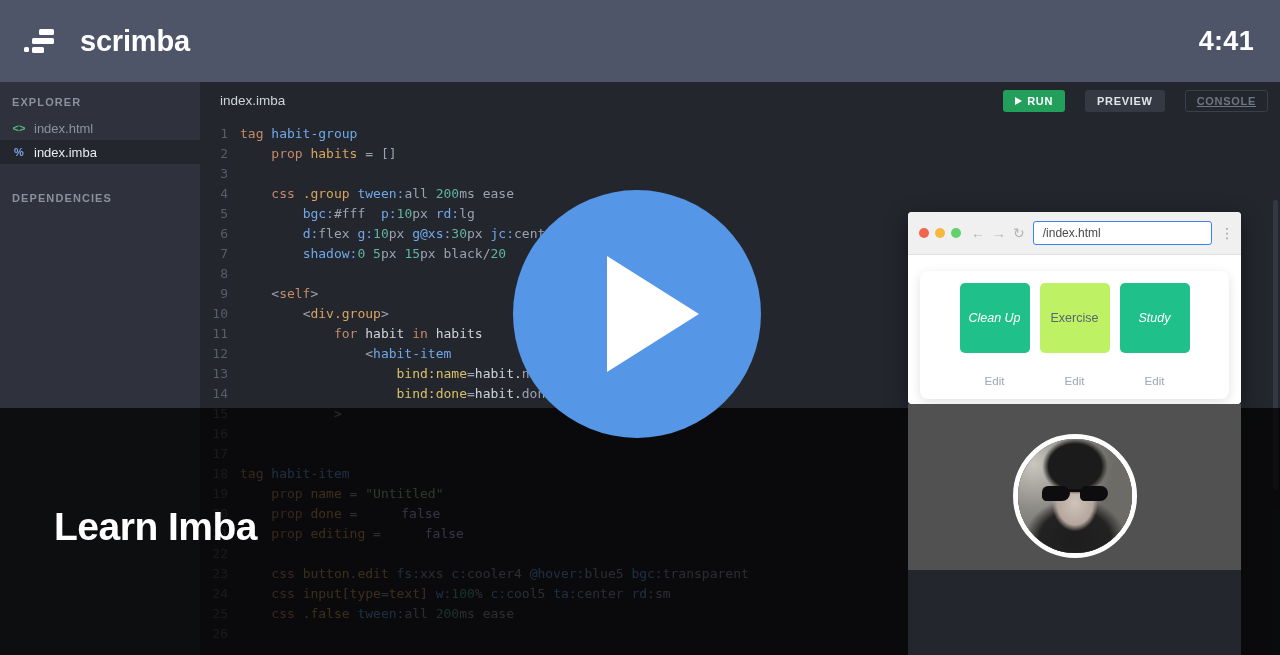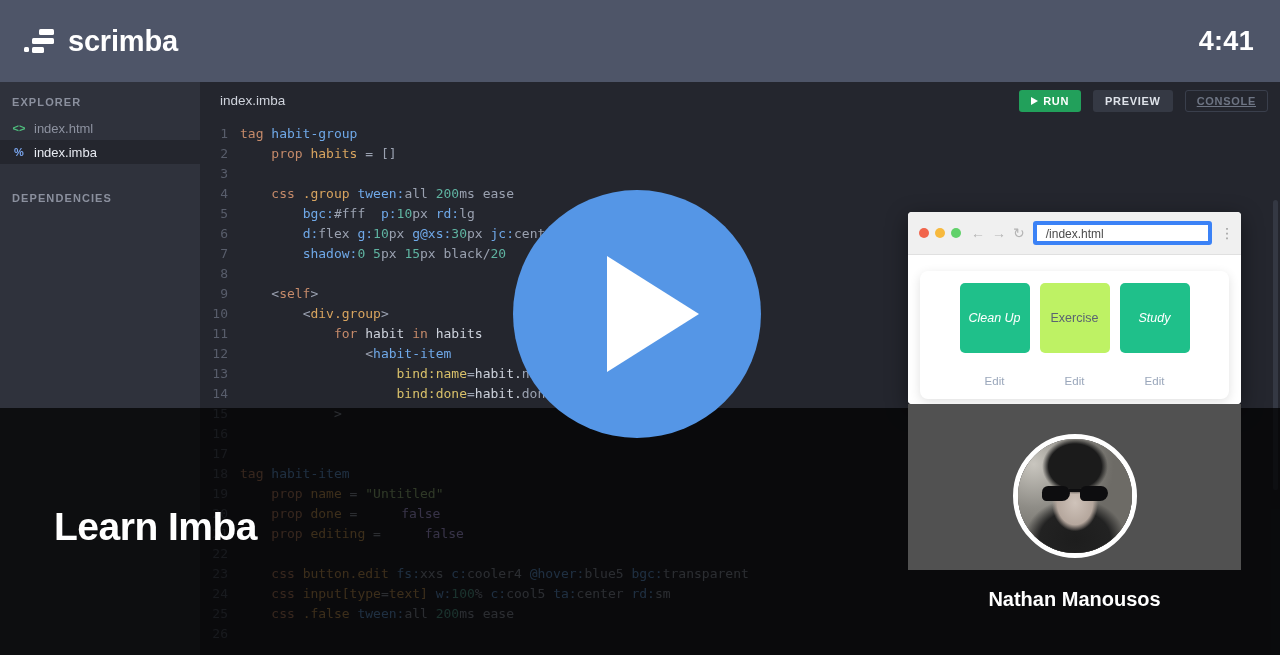--- a/index.html
+++ b/index.html
@@ -19,21 +19,21 @@
   
   .header {
     position: absolute; top: 0; left: 0;
     width: 1280px; height: 82px;
     background: #4e5568;
     display: flex; align-items: center;
     justify-content: space-between;
     padding: 0 26px 0 24px;
     z-index: 5;
   }
-  .brand { display: flex; align-items: center; gap: 10px; text-align: center; }
+  .brand { display: flex; align-items: center; gap: 22px; text-align: center; }
   .logo-mark {
     width: 34px; height: 26px;
     position: relative;
     display: block;
   }
   .logo-mark i {
     position: absolute; display: block;
     background: #ffffff; border-radius: 1.5px;
   }
   .lm-dot  { left: 0px;  bottom: 2px;  width: 5px;  height: 5px; border-radius: 50%; }
@@ -95,21 +95,21 @@
     height: 573px;
   }
   .editor-topbar {
     height: 37px;
     display: flex; align-items: center;
     justify-content: space-between;
     padding: 0 12px 0 20px;
     background: #24262e;
   }
   .tabname { color: #cfd3dc; font-size: 13.5px; }
-  .tb-actions { display: flex; align-items: center; gap: 12px; }
+  .tb-actions { display: flex; align-items: center; gap: 20px; }
   .btn {
     height: 22px; border-radius: 3px;
     display: flex; align-items: center; gap: 5px;
     padding: 0 11px;
     font-size: 11px; font-weight: 700;
     letter-spacing: 0.7px;
     border: 1px solid transparent;
     cursor: pointer; user-select: none;
   }
   .btn-run { background: #22a05b; color: #ffffff; }
@@ -188,22 +188,22 @@
   }
   .dots { display: flex; gap: 6px; }
   .dot { width: 10px; height: 10px; border-radius: 50%; }
   .dot.r { background: #f1654c; }
   .dot.y { background: #f7b93d; }
   .dot.g { background: #61d16a; }
   .navicons { display: flex; align-items: center; gap: 7px; color: #b4b4b4; font-size: 14px; margin-left: 2px; }
   .urlbar {
     flex: 1 1 auto; height: 24px;
     background: #ffffff;
-    border: 4px solid #3b82f6; border-radius: 3px;
-    display: flex; align-items: flex-end;
+    border: 1px solid #3b82f6; border-radius: 3px;
+    display: flex; align-items: center;
     padding: 0 9px;
     color: #4b4b4b; font-size: 12px;
   }
   .kebab { color: #9a9a9a; font-size: 14px; letter-spacing: 0; width: 10px; text-align: center; }
   .br-page { padding: 16px 12px 0; background: #ffffff; height: 149px; }
   .habit-group {
     background: #ffffff;
     border-radius: 8px;
     box-shadow: 0 3px 11px rgba(0,0,0,.12);
     display: flex; justify-content: center; gap: 10px;
@@ -448,23 +448,20 @@
         <span class="sg-lens l"></span>
           <span class="sg-bridge"></span>
           <span class="sg-lens r"></span>
       </div>
     </div>
   </div>
 
   <div class="dim-lower"></div>
   <div class="dim-right"></div>
 
-  <div class="caption-bar">
-    <div class="caption-name">Nathan Manousos</div>
-  </div>
 
   <div class="title-overlay">Learn Imba</div>
 
   <div class="play-btn">
     <span class="ptri"></span>
   </div>
 
 </div>
 
 </body></html>

